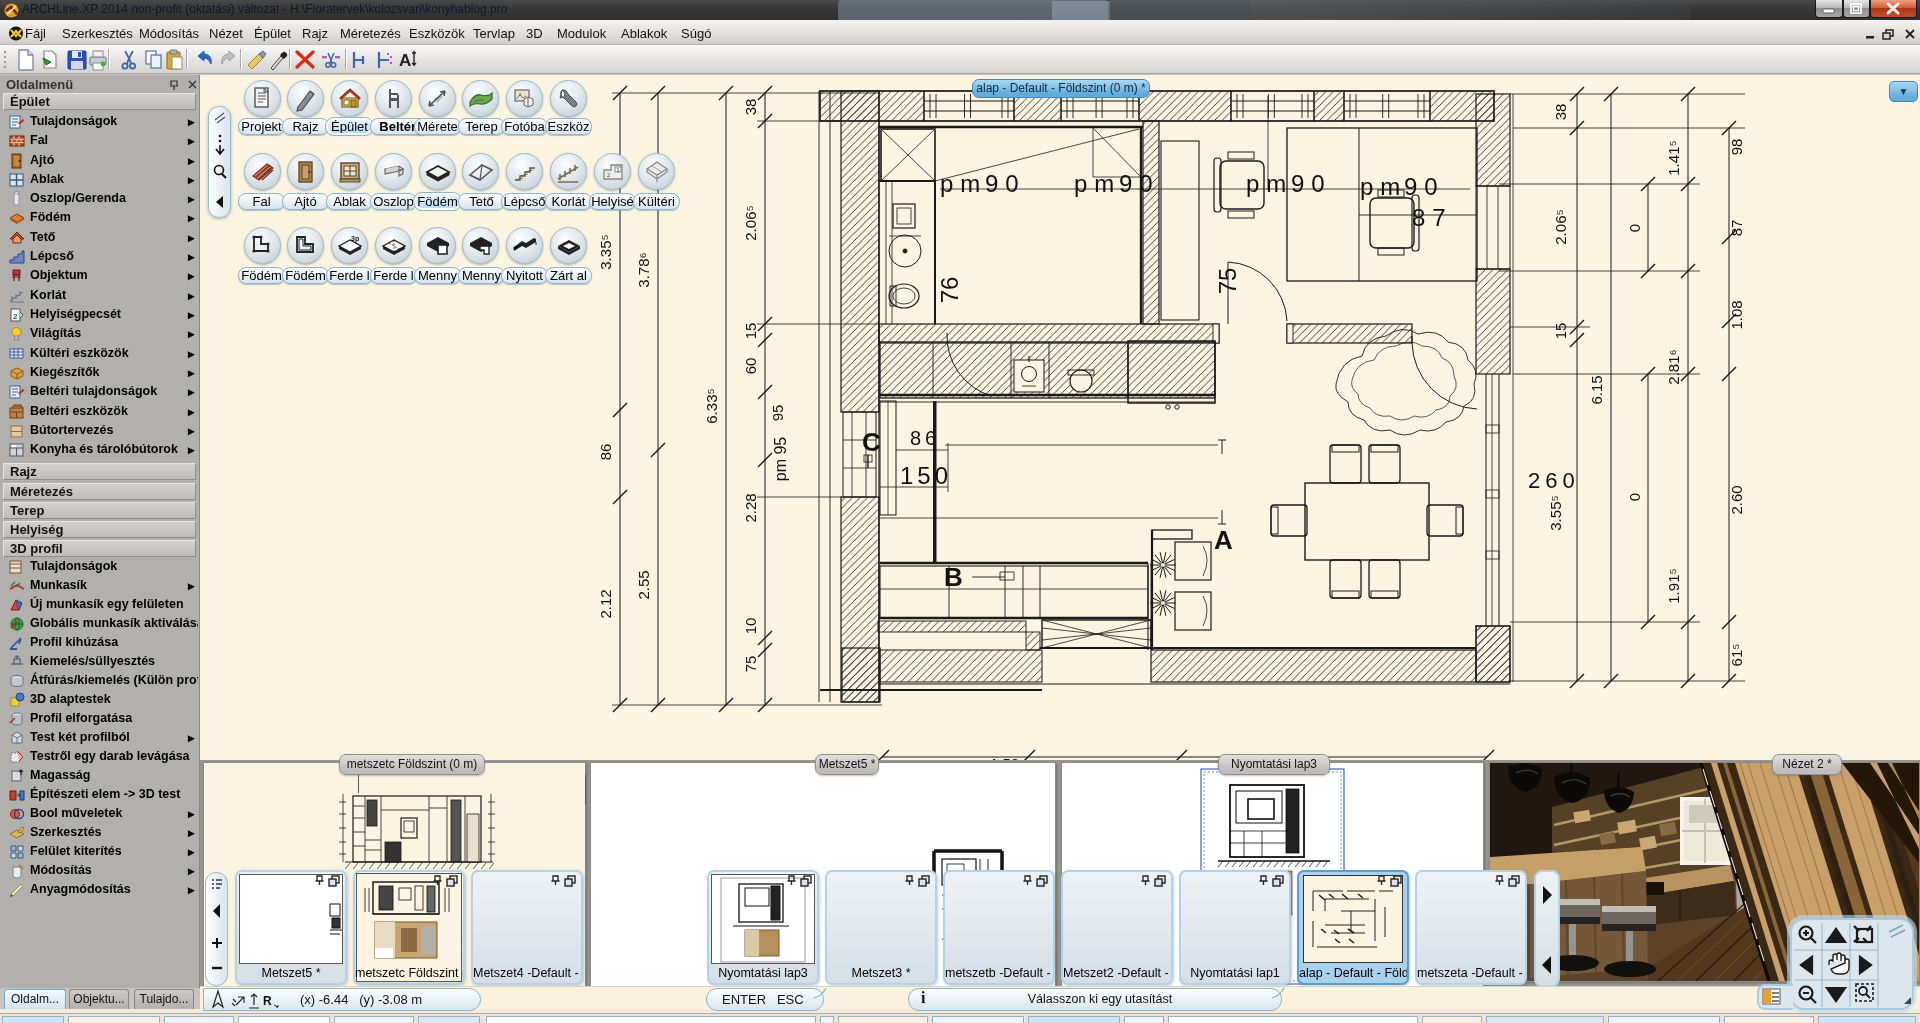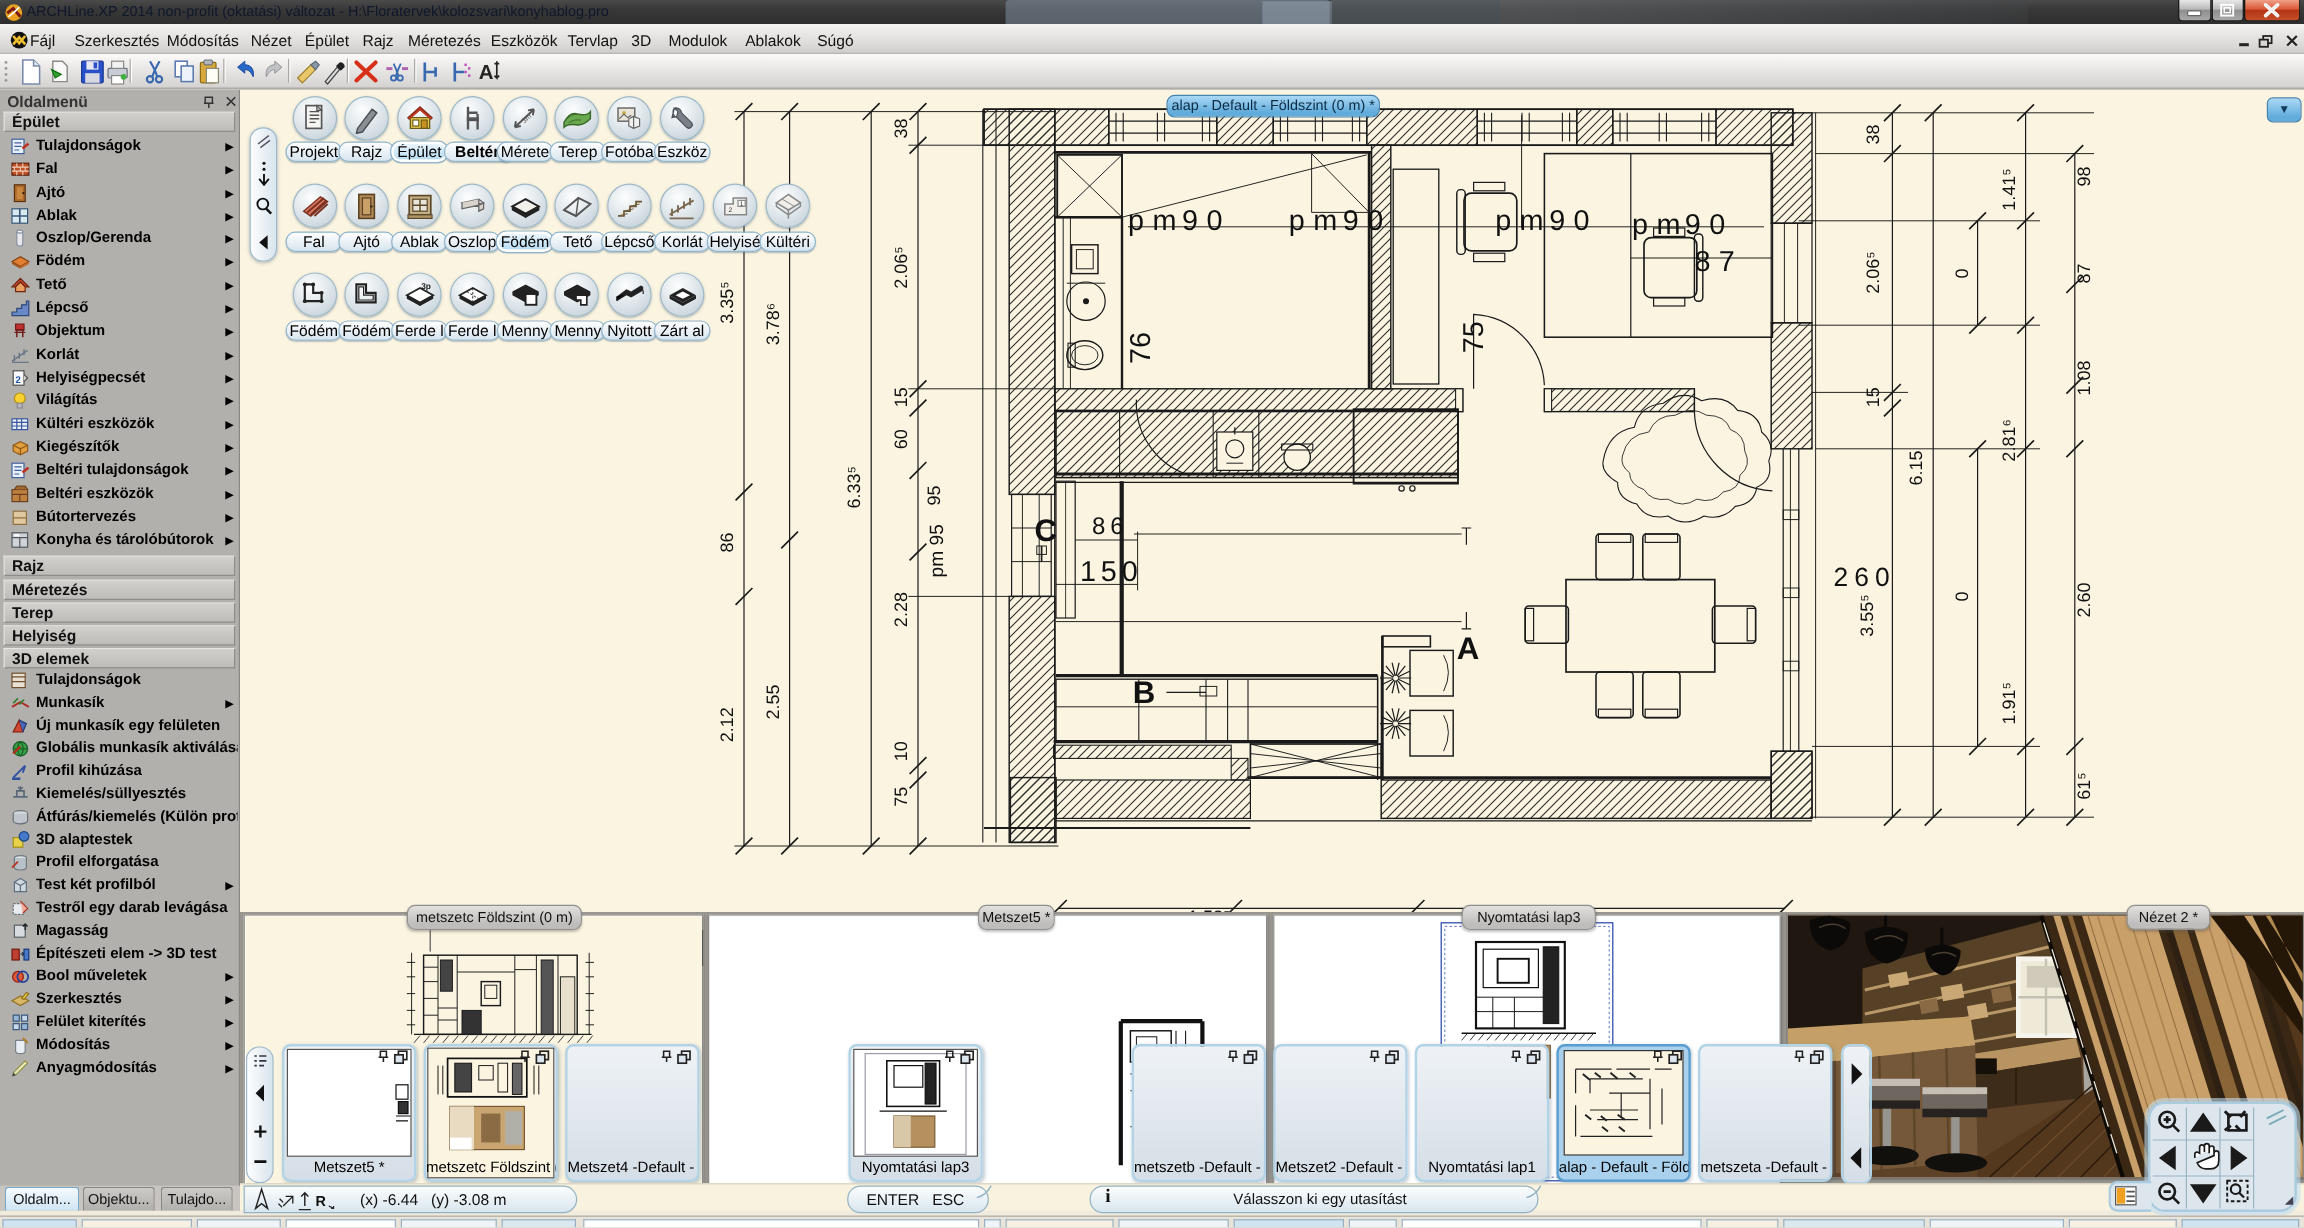--- a/index.html
+++ b/index.html
@@ -339,21 +339,21 @@
         <path d="M1 6 h13 M7.5 6 v8" stroke="#505860"></path>
         <rect x="3" y="3" width="4" height="2" fill="#fff"></rect>
       </svg>
       <span class="txt">Konyha és tárolóbútorok</span>
       <span class="arr">▶</span>
     </div>
     <div class="abs phead" style="top:463px;">Rajz</div>
     <div class="abs phead" style="top:483px;">Méretezés</div>
     <div class="abs phead" style="top:502px;">Terep</div>
     <div class="abs phead" style="top:521px;">Helyiség</div>
-    <div class="abs phead" style="top:540px;">3D elemek</div>
+    <div class="abs phead" style="top:540px;">3D profil</div>
     <div class="abs pitem" style="top:557px;">
       <svg width="16" height="16" viewBox="0 0 16 16">
         <rect x="1" y="2" width="11" height="12" fill="#e8e0d0" stroke="#705030"></rect>
         <path d="M1 5 h11 M1 9 h11" stroke="#705030"></path>
       </svg>
       <span class="txt">Tulajdonságok</span>
     </div>
     <div class="abs pitem" style="top:576px;">
       <svg width="16" height="16" viewBox="0 0 16 16">
         <path d="M1 11 L8 7 L15 11" stroke="#b02820" stroke-width="1.6" fill="none"></path>
@@ -1250,20 +1250,28 @@
         <rect x="26" y="54" width="34" height="26" fill="#b5915f" stroke="#7a5a30"></rect>
         <rect x="26" y="54" width="14" height="26" fill="#d8c8a8"></rect>
       </svg>
       <svg class="pins" viewBox="0 0 30 12">
         <path d="M6 1 h5 v5 h-5 z M8.5 6 v4 M4.5 6 h8" stroke="#222" stroke-width="1.3" fill="none"></path>
         <rect x="21" y="1" width="7" height="7" fill="none" stroke="#222" stroke-width="1.4"></rect>
         <rect x="18" y="4" width="7" height="7" fill="#dde6ee" stroke="#222" stroke-width="1.4"></rect>
       </svg>
       <div class="lbl">Nyomtatási lap3</div>
     </div>
+    <div class="abs card" style="left:825px;">
+      <svg class="pins" viewBox="0 0 30 12">
+        <path d="M6 1 h5 v5 h-5 z M8.5 6 v4 M4.5 6 h8" stroke="#222" stroke-width="1.3" fill="none"></path>
+        <rect x="21" y="1" width="7" height="7" fill="none" stroke="#222" stroke-width="1.4"></rect>
+        <rect x="18" y="4" width="7" height="7" fill="#dde6ee" stroke="#222" stroke-width="1.4"></rect>
+      </svg>
+      <div class="lbl">Metszet3 *</div>
+    </div>
     <div class="abs card" style="left:943px;">
       <svg class="pins" viewBox="0 0 30 12">
         <path d="M6 1 h5 v5 h-5 z M8.5 6 v4 M4.5 6 h8" stroke="#222" stroke-width="1.3" fill="none"></path>
         <rect x="21" y="1" width="7" height="7" fill="none" stroke="#222" stroke-width="1.4"></rect>
         <rect x="18" y="4" width="7" height="7" fill="#dde6ee" stroke="#222" stroke-width="1.4"></rect>
       </svg>
       <div class="lbl">metszetb -Default - Fö</div>
     </div>
     <div class="abs card" style="left:1061px;">
       <svg class="pins" viewBox="0 0 30 12">

